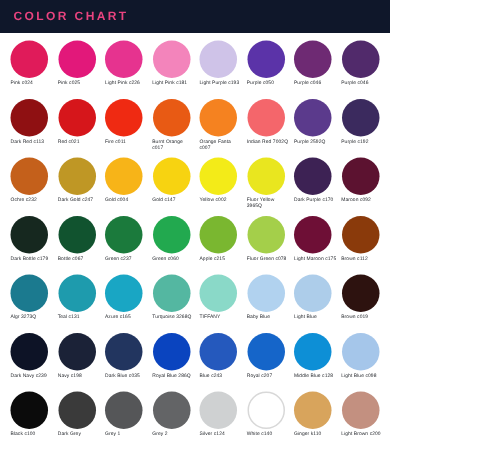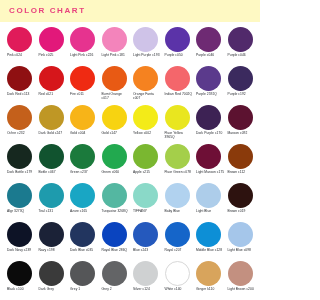--- a/index.html
+++ b/index.html
@@ -66,21 +66,21 @@
     letter-spacing: 0.05px;
     max-width: 29px;
     word-wrap: break-word;
   }
 </style>
 </head>
 <body>
 
 <div id="page" style="background: rgb(255, 255, 255);">
 
-  <div class="header" style="background: #fef9c3;">
+  <div class="header" style="background: #0f172a;">
     <div class="header-title" style="color: rgb(232, 67, 127);">COLOR CHART</div>
   </div>
 
   <div class="grid">
       <div class="swatch-cell">
         <div class="swatch-dot" style="background: rgb(224, 27, 90);"></div>
         <div class="swatch-label">Pink c024</div>
       </div>
       <div class="swatch-cell">
         <div class="swatch-dot" style="background: rgb(226, 24, 122);"></div>

